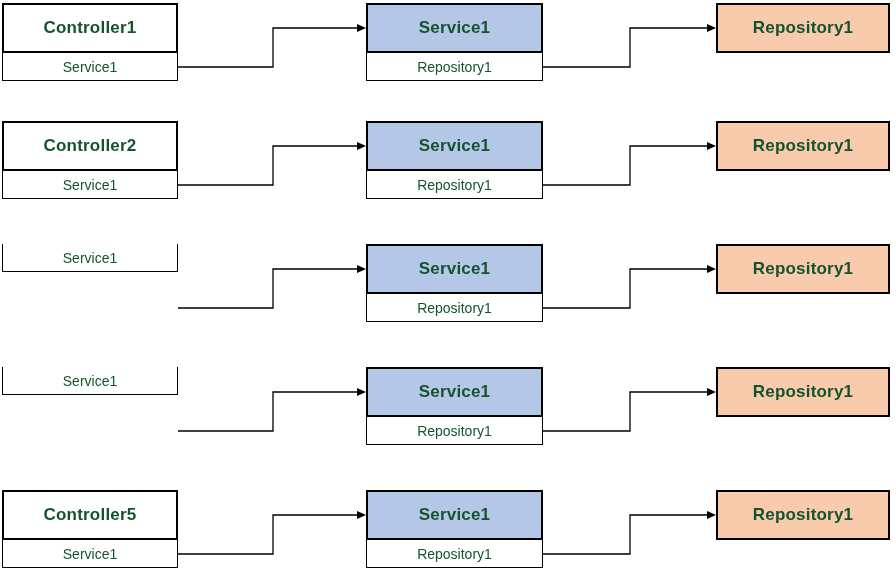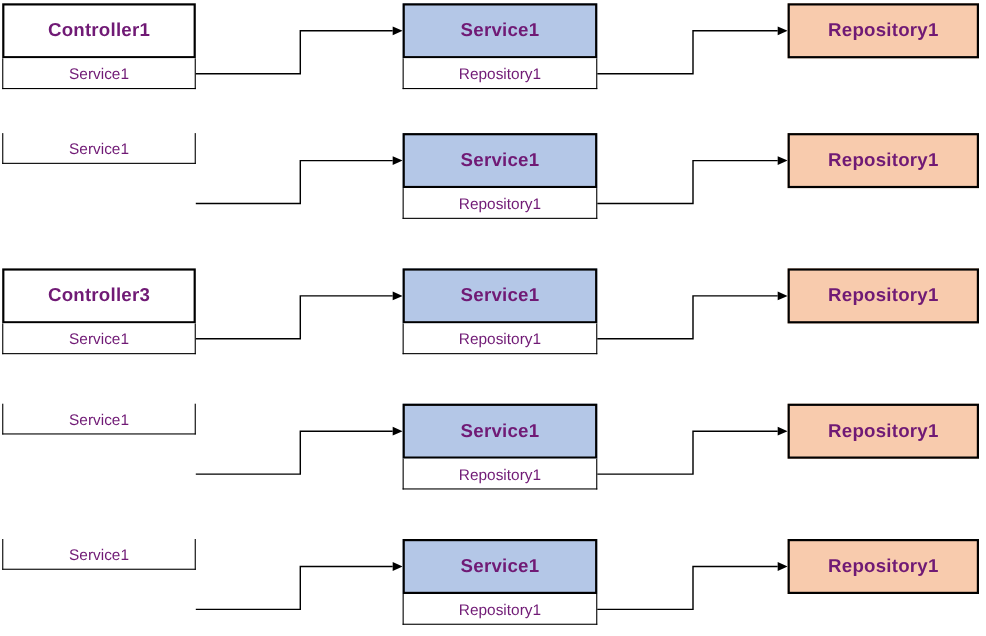--- a/index.html
+++ b/index.html
@@ -17,21 +17,21 @@
     width: 896px;
     height: 96px;
   }
   .node { position: absolute; top: 0; }
   .comp {
     box-sizing: border-box;
     display: flex;
     align-items: center;
     justify-content: center;
     background: #ffffff;
-    color: #701a75;
+    color: #14532d;
   }
   .comp.title {
     height: 50px;
     border: 2px solid #000000;
     font-size: 17px;
     font-weight: bold;
     letter-spacing: 0.2px;
   }
   .comp.sub {
     height: 28px;
@@ -83,20 +83,21 @@
 
     <div class="node repository">
       <div class="comp title">Repository1</div>
     </div>
 
   </div>
 
   <div class="row" style="top: 121px;">
 
     <div class="node controller">
+      <div class="comp title">Controller2</div>
       <div class="comp sub">Service1</div>
     </div>
 
     <svg class="arrow arrow1" viewBox="0 0 190 54">
       <path d="M 0 46 H 95 V 7 H 179"></path>
       <polygon points="179,3 179,11 188,7"></polygon>
     </svg>
 
     <div class="node service">
       <div class="comp title">Service1</div>
@@ -110,21 +111,20 @@
 
     <div class="node repository">
       <div class="comp title">Repository1</div>
     </div>
 
   </div>
 
   <div class="row" style="top: 244px;">
 
     <div class="node controller">
-      <div class="comp title">Controller3</div>
       <div class="comp sub">Service1</div>
     </div>
 
     <svg class="arrow arrow1" viewBox="0 0 190 54">
       <path d="M 0 46 H 95 V 7 H 179"></path>
       <polygon points="179,3 179,11 188,7"></polygon>
     </svg>
 
     <div class="node service">
       <div class="comp title">Service1</div>
@@ -165,20 +165,21 @@
 
     <div class="node repository">
       <div class="comp title">Repository1</div>
     </div>
 
   </div>
 
   <div class="row" style="top: 490px;">
 
     <div class="node controller">
+      <div class="comp title">Controller5</div>
       <div class="comp sub">Service1</div>
     </div>
 
     <svg class="arrow arrow1" viewBox="0 0 190 54">
       <path d="M 0 46 H 95 V 7 H 179"></path>
       <polygon points="179,3 179,11 188,7"></polygon>
     </svg>
 
     <div class="node service">
       <div class="comp title">Service1</div>

